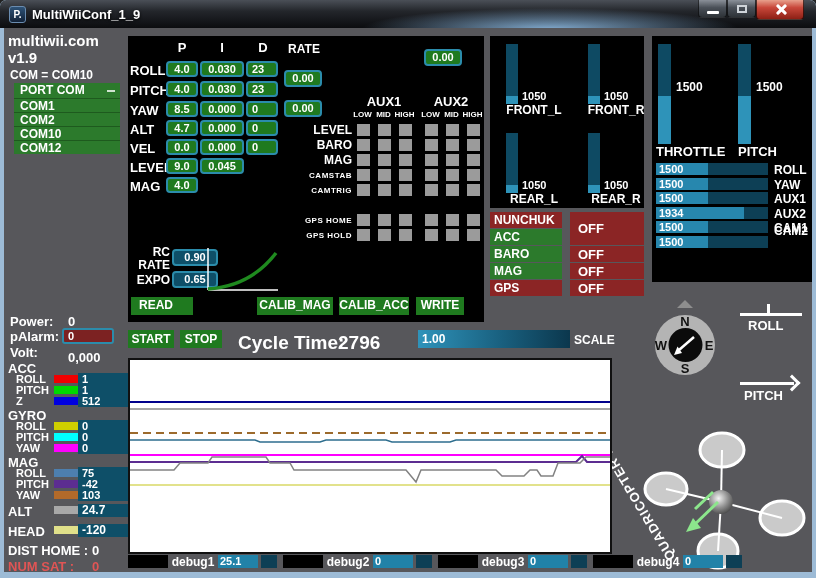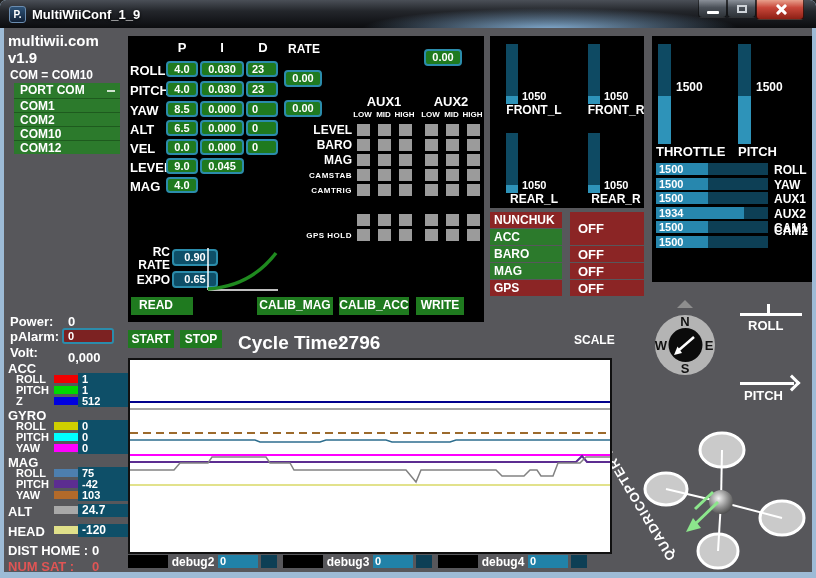--- a/index.html
+++ b/index.html
@@ -166,21 +166,21 @@
   <div class="gbox" style="left:166px;top:81px;width:32px;height:16px">4.0</div>
   <div class="gbox" style="left:200px;top:81px;width:44px;height:16px">0.030</div>
   <div class="gbox" style="left:246px;top:81px;width:32px;height:16px;text-align:left;padding-left:4px">23</div>
 
   <div class="abs w t13" style="left:130px;top:103px">YAW</div>
   <div class="gbox" style="left:166px;top:101px;width:32px;height:16px">8.5</div>
   <div class="gbox" style="left:200px;top:101px;width:44px;height:16px">0.000</div>
   <div class="gbox" style="left:246px;top:101px;width:32px;height:16px;text-align:left;padding-left:4px">0</div>
 
   <div class="abs w t13" style="left:130px;top:122px">ALT</div>
-  <div class="gbox" style="left:166px;top:120px;width:32px;height:16px">6.5</div>
+  <div class="gbox" style="left:166px;top:120px;width:32px;height:16px">4.7</div>
   <div class="gbox" style="left:200px;top:120px;width:44px;height:16px">0.000</div>
   <div class="gbox" style="left:246px;top:120px;width:32px;height:16px;text-align:left;padding-left:4px">0</div>
 
   <div class="abs w t13" style="left:130px;top:141px">VEL</div>
   <div class="gbox" style="left:166px;top:139px;width:32px;height:16px">0.0</div>
   <div class="gbox" style="left:200px;top:139px;width:44px;height:16px">0.000</div>
   <div class="gbox" style="left:246px;top:139px;width:32px;height:16px;text-align:left;padding-left:4px">0</div>
 
   <div class="abs w t13" style="left:130px;top:160px">LEVEL</div>
   <div class="gbox" style="left:166px;top:158px;width:32px;height:16px">9.0</div>
@@ -242,20 +242,21 @@
   <div class="aux-row" style="top:169px">
     <span class="aux-label small">CAMSTAB</span>
       <div class="aux-cell" style="left: 229px;"></div>
       <div class="aux-cell" style="left: 250px;"></div>
       <div class="aux-cell" style="left: 271px;"></div>
       <div class="aux-cell" style="left: 297px;"></div>
       <div class="aux-cell" style="left: 318px;"></div>
       <div class="aux-cell" style="left: 339px;"></div>
     </div>
   <div class="aux-row" style="top:214px">
+    <span class="aux-label small">GPS HOME</span>
       <div class="aux-cell" style="left: 229px;"></div>
       <div class="aux-cell" style="left: 250px;"></div>
       <div class="aux-cell" style="left: 271px;"></div>
       <div class="aux-cell" style="left: 297px;"></div>
       <div class="aux-cell" style="left: 318px;"></div>
       <div class="aux-cell" style="left: 339px;"></div>
     </div>
   <div class="aux-row" style="top:229px">
     <span class="aux-label small">GPS HOLD</span>
       <div class="aux-cell" style="left: 229px;"></div>
@@ -399,38 +400,47 @@
     <line x1="103" y1="77" x2="77" y2="102" stroke="#8ce68c" stroke-width="3"></line>
     <line x1="98" y1="67" x2="80" y2="84" stroke="#8ce68c" stroke-width="3"></line>
     <polygon points="71,107 86,103 78,93" fill="#8ce68c"></polygon>
   </svg>
   <div class="quad-label">QUADRICOPTER X</div>
 
   <div class="gbtn" style="left:128px;top:330px;width:46px;height:18px;line-height:18px">START</div>
   <div class="gbtn" style="left:180px;top:330px;width:42px;height:18px;line-height:18px">STOP</div>
   <div class="abs w t14" style="left:238px;top:332px">Cycle Time:</div>
   <div class="abs w t14" style="left:338px;top:332px">2796</div>
+  <div class="slider">
+    <span class="abs w t12" style="left:4px;top:2px">1.00</span>
+  </div>
   <div class="abs w t12" style="left:574px;top:333px">SCALE</div>
 
   <div class="graph">
     <svg width="480" height="192" viewBox="0 0 480 192">
         <polyline points="0,42 480,42" fill="none" stroke="#00008c" stroke-width="2"></polyline>
         <polyline points="0,49 480,49" fill="none" stroke="#4a4a4a" stroke-width="1"></polyline>
         <polyline points="0,73 480,73" fill="none" stroke="#9c6a2c" stroke-width="2" stroke-dasharray="8 5"></polyline>
         <polyline points="0,80 125,80 130,82 190,82 196,80 256,80 262,82 320,82 326,80 480,80" fill="none" stroke="#2e6e8e" stroke-width="1.5"></polyline>
         <polyline points="0,95 480,95" fill="none" stroke="#ff00ff" stroke-width="2"></polyline>
         <polyline points="0,102 446,102 452,96 457,102 480,102" fill="none" stroke="#5c2d91" stroke-width="2"></polyline>
         <polyline points="0,110 44,110 50,103 78,103 82,97 136,97 140,103 160,103 164,110 276,110 286,122 291,110 366,110 372,116 394,116 400,110 407,110 411,116 423,116 428,103 450,103 456,97 480,97" fill="none" stroke="#828282" stroke-width="1.5"></polyline>
         <polyline points="0,125 480,125" fill="none" stroke="#e2e28c" stroke-width="2"></polyline>
       </svg>
   </div>
 
   <div class="dbg-wrap">
     <div class="dbg-group">
       <div class="dbg-black"></div>
+      <div class="dbg-label">debug1</div>
+      <div class="dbg-val">25.1</div>
+      <div class="dbg-dark"></div>
+    </div>
+    <div class="dbg-group">
+      <div class="dbg-black"></div>
       <div class="dbg-label">debug2</div>
       <div class="dbg-val">0</div>
       <div class="dbg-dark"></div>
     </div>
     <div class="dbg-group">
       <div class="dbg-black"></div>
       <div class="dbg-label">debug3</div>
       <div class="dbg-val">0</div>
       <div class="dbg-dark"></div>
     </div>

